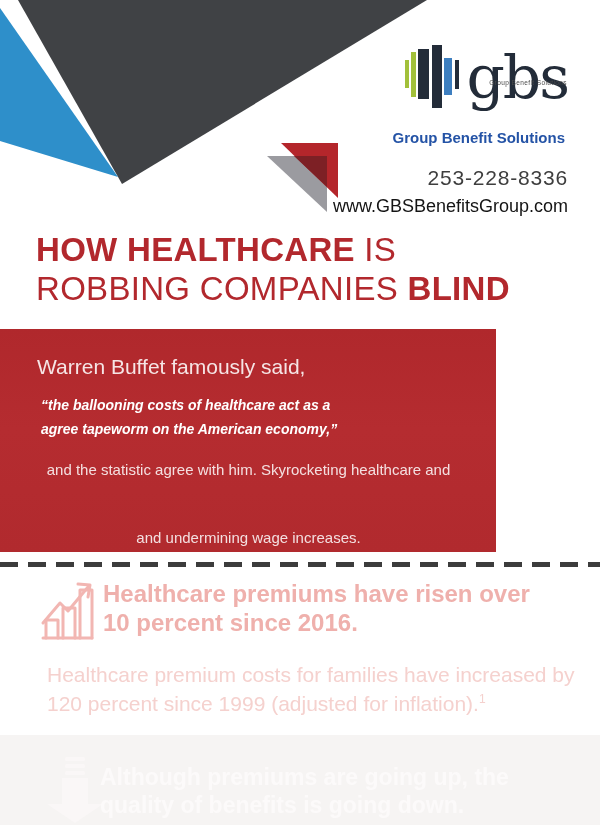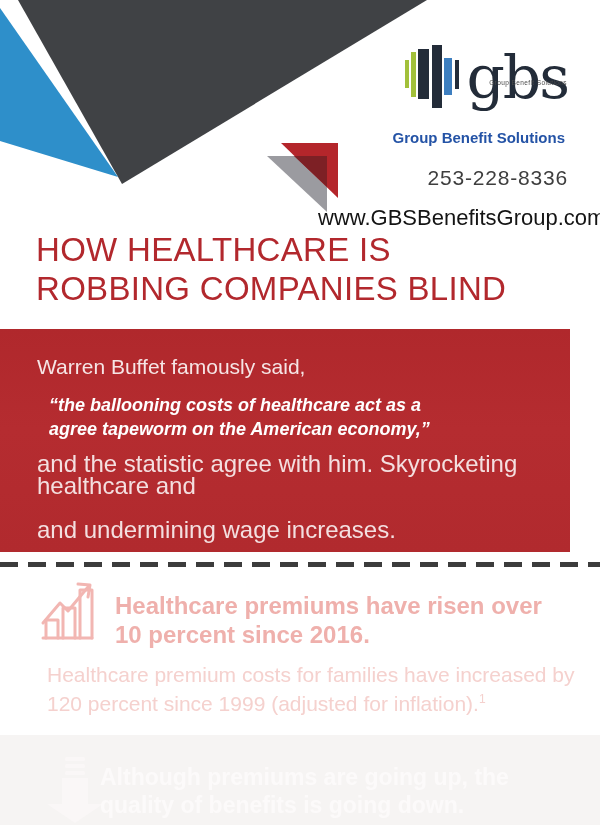--- a/index.html
+++ b/index.html
@@ -33,39 +33,39 @@
 
   .brand{position:absolute;top:45px;right:32px;width:250px;text-align:right;}
   .logo-row{display:flex;justify-content:flex-end;align-items:flex-end;}
   .logo-bars{margin-right:5px;margin-bottom:6px;}
   .wordmark{position:relative;font-family:"DejaVu Serif",serif;font-size:60px;line-height:60px;
             color:var(--logo-navy);letter-spacing:-2px;padding-bottom:8px;}
   .logo-tagline{position:absolute;right:1px;bottom:2px;font-family:"Liberation Sans",sans-serif;
             font-size:6.5px;letter-spacing:.4px;color:#4a4a4a;}
   .brand-name{margin-top:14px;font-size:15px;font-weight:bold;color:var(--brand-blue);padding-right:3px;}
   .brand-phone{margin-top:20px;font-size:21px;letter-spacing:.8px;color:var(--phone-gray);}
-  .brand-web{margin-top:15px;font-size:22px;color:var(--web-black);}
+  .brand-web{margin-top:6px;font-size:18px;color:var(--web-black);}
 
   .headline{position:absolute;left:36px;top:230px;margin:0;font-size:33px;line-height:39px;
             letter-spacing:.3px;color:var(--headline-red);font-weight:normal;}
-  .headline .hv{font-weight:normal;}
+  .headline .hv{font-weight:bold;}
   .headline .lt{font-weight:normal;margin-top:34px;}
 
-  .red-band{position:absolute;left:0;top:329px;width:570px;height:223px;box-sizing:border-box;
+  .red-band{position:absolute;left:0;top:329px;width:496px;height:223px;box-sizing:border-box;
             background:linear-gradient(180deg,#b0282c 0%,#b52c30 45%,#b12a2e 100%);
             padding:26px 36px 0 37px;color:#fff;}
   .band-intro{margin:0 0 15px 0;font-size:21px;color:rgba(255,255,255,.88);font-weight:normal;}
-  .band-quote{margin:0 0 12px 12px;font-size:18px;line-height:23.5px;font-weight:bold;font-style:italic;color:#ffffff;}
-  .band-body{margin:0;font-size:24px;line-height:22px;color:rgba(255,255,255,.85);}
+  .band-quote{margin:0 0 12px 4px;font-size:14px;line-height:23.5px;font-weight:bold;font-style:italic;color:#ffffff;}
+  .band-body{margin:0;font-size:15px;line-height:34px;color:rgba(255,255,255,.85);text-align:center;}
 
   .dashed-divider{position:absolute;left:0;top:562px;width:600px;height:5px;
             background:repeating-linear-gradient(90deg,var(--divider-dark) 0 18px,transparent 18px 28px);}
 
   .premiums-icon{position:absolute;left:40px;top:577px;}
-  .premiums-heading{position:absolute;left:103px;top:580px;margin:12px;font-size:24px;line-height:28.5px;
+  .premiums-heading{position:absolute;left:103px;top:580px;margin:0;font-size:24px;line-height:28.5px;
             font-weight:bold;color:var(--salmon);}
   .premiums-body{position:absolute;left:35px;top:650px;margin:12px;font-size:21px;line-height:25px;
             color:var(--salmon-light);}
   .premiums-body sup{font-size:12px;}
 
   .fade-band{position:absolute;left:0;top:735px;width:600px;height:90px;background:var(--fade-bg);}
   .fade-icon{position:absolute;left:46px;top:20px;}
   .fade-heading{position:absolute;left:100px;top:28px;margin:0;font-size:23px;line-height:28px;
             font-weight:bold;color:var(--fade-text);}
 </style>

